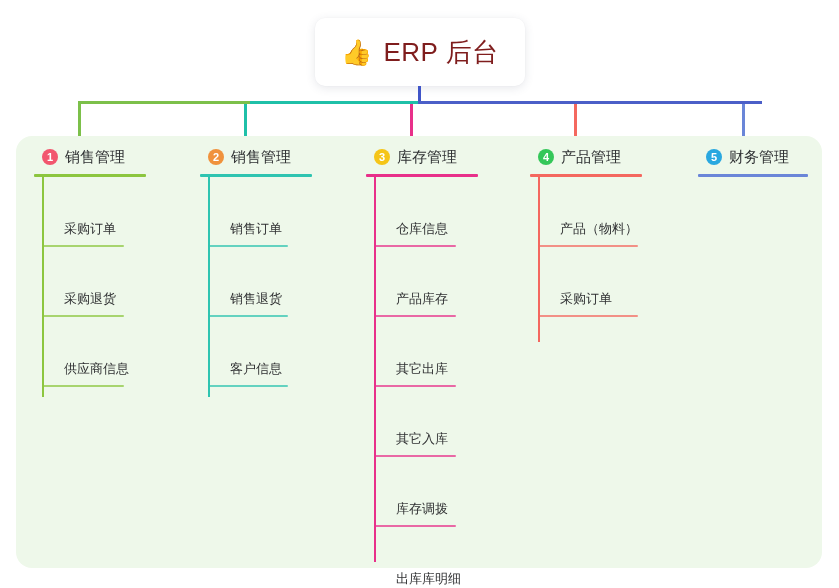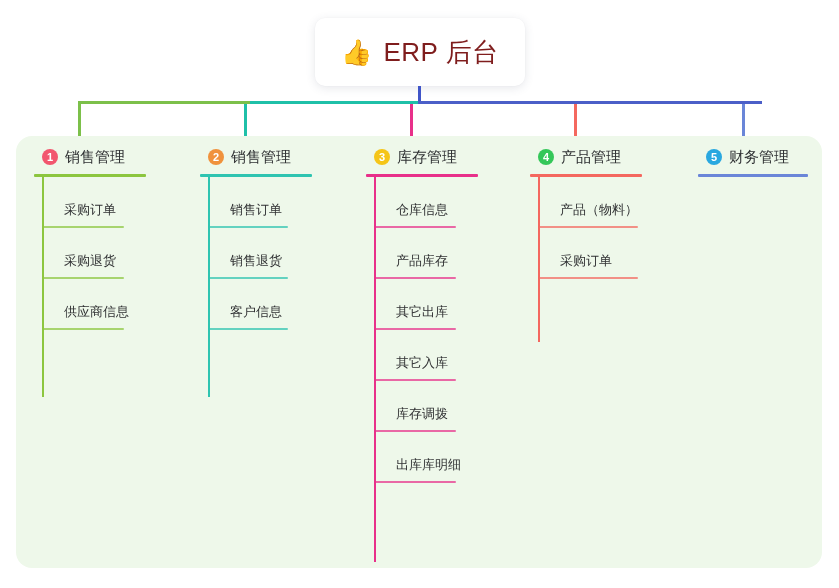--- a/index.html
+++ b/index.html
@@ -39,21 +39,21 @@
     width:16px;height:16px;border-radius:50%;
     display:flex;align-items:center;justify-content:center;
     color:#ffffff;font-size:11px;line-height:1;font-weight:bold;
     flex:0 0 auto;
   }
   .col-title{font-size:15px;color:#2f3133;white-space:nowrap;}
   .head-rule{height:3px;margin-top:4px;border-radius:1px;}
 
   .items{position:relative;margin-top:0;}
   .trunk{position:absolute;left:8px;top:0;width:2px;}
-  .item{position:relative;height:51px;}
+  .item{position:relative;height:70px;}
   .item-label{
     position:absolute;left:30px;bottom:9px;
     font-size:13px;color:#303133;white-space:nowrap;
   }
   .item-rule{position:absolute;left:8px;bottom:0;height:2px;border-radius:1px;}
 </style>
 </head>
 <body>
 
 <div id="canvas">

